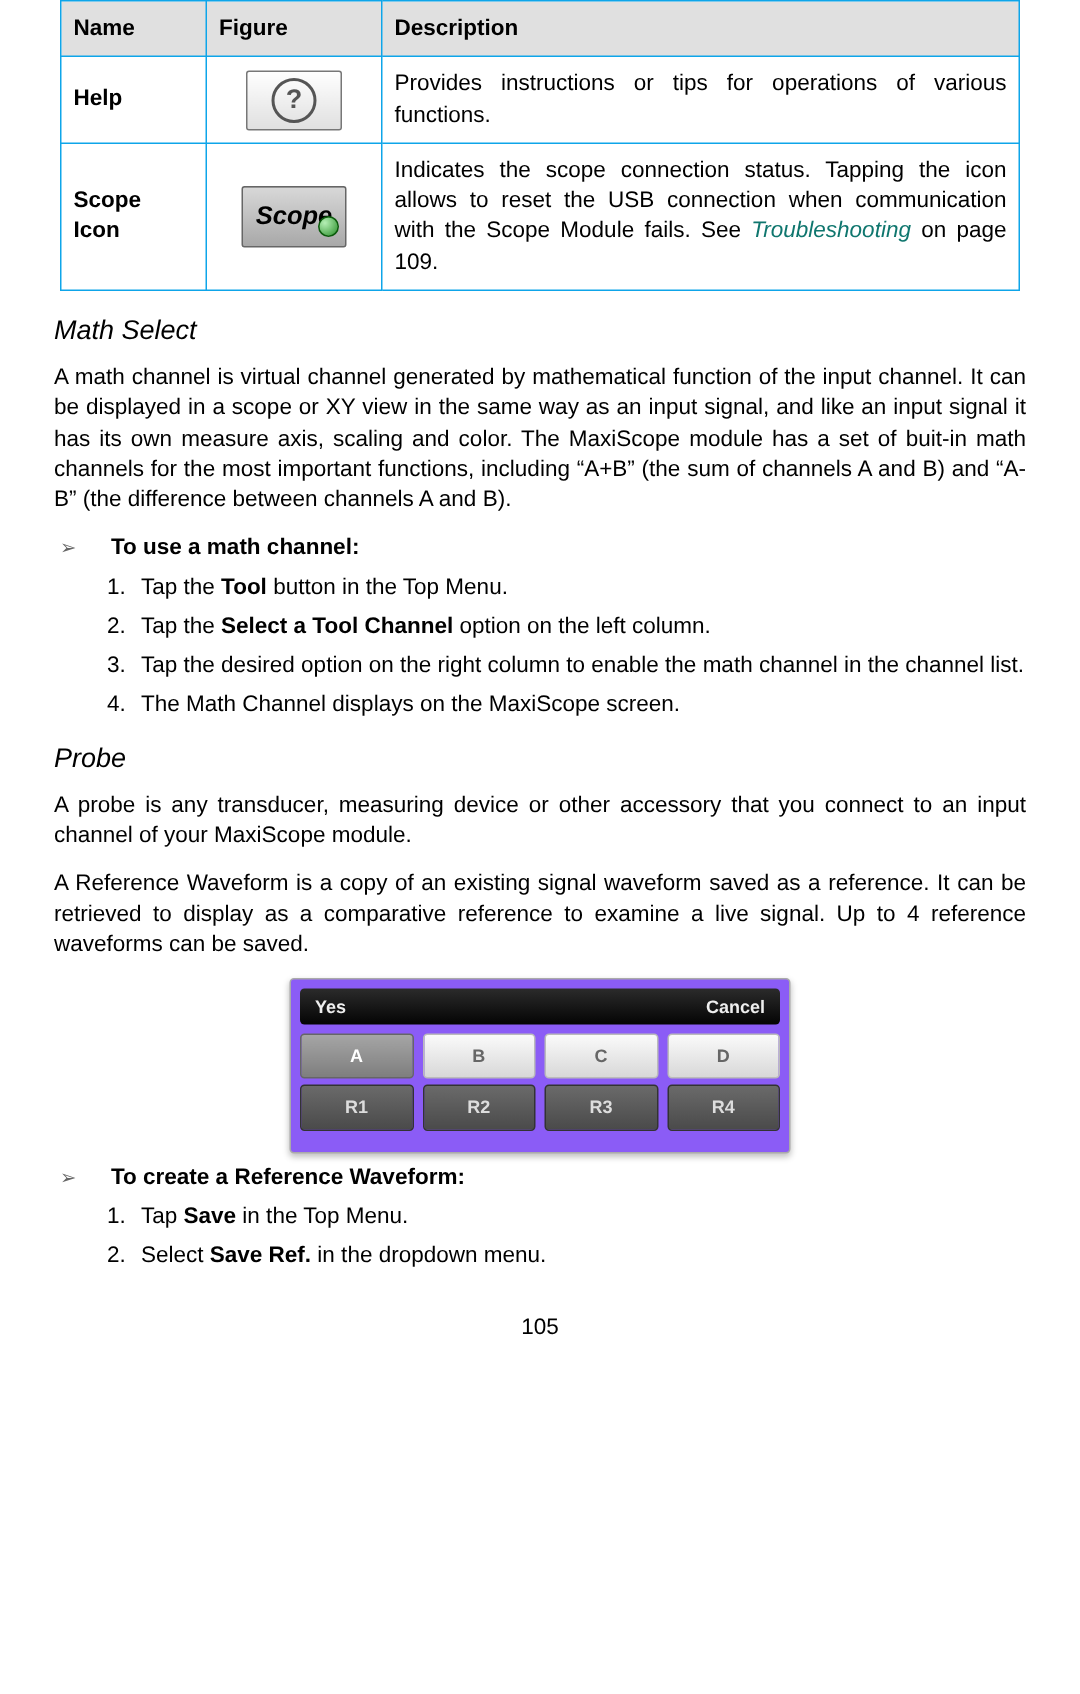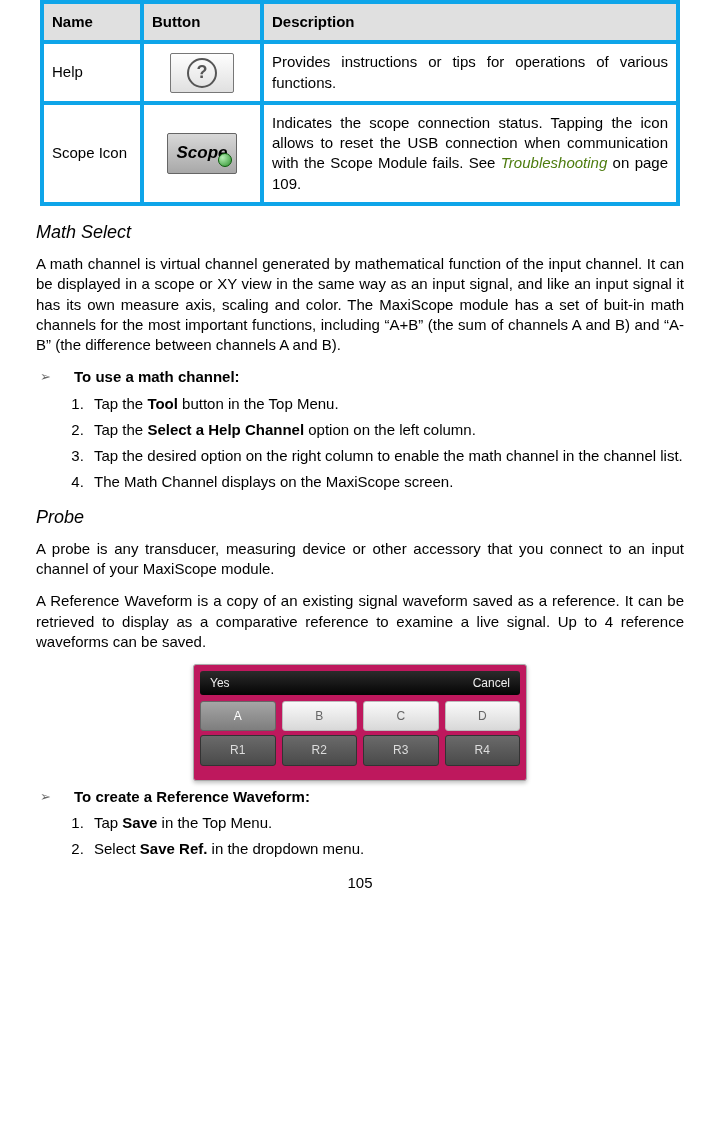--- a/index.html
+++ b/index.html
@@ -16,33 +16,33 @@
     box-sizing: border-box;
     font-size: 15px;
     line-height: 1.35;
   }
   table.btns {
     border-collapse: collapse;
     margin: 0 auto 14px auto;
     width: 640px;
   }
   table.btns th, table.btns td {
-    border: 4px solid #0ea5e9;
+    border: 1px solid #0ea5e9;
     padding: 8px 8px;
     vertical-align: middle;
     font-size: 15px;
   }
   table.btns th {
     background: #e0e0e0;
     text-align: left;
     font-weight: bold;
   }
   table.btns td.name {
     width: 80px;
-    font-weight: normal;
+    font-weight: bold;
   }
   table.btns td.button {
     width: 100px;
     text-align: center;
   }
   .desc {
     text-align: justify;
   }
   .iconBox {
     display: inline-block;
@@ -78,21 +78,21 @@
   .scopeBox .dot {
     position: absolute;
     right: 4px;
     bottom: 6px;
     width: 12px;
     height: 12px;
     border-radius: 50%;
     background: radial-gradient(circle at 30% 30%, #b6f0b6, #2a8f2a);
     border: 1px solid #0b5a0b;
   }
-  .link { color: #4d7c0f; font-style: italic; }
+  .link { color: #0f766e; font-style: italic; }
   h3.italic {
     font-weight: normal;
     font-style: italic;
     font-size: 18px;
     margin: 12px 0 10px 0;
   }
   p.body {
     text-align: justify;
     margin: 0 0 12px 0;
   }
@@ -122,25 +122,26 @@
     padding-left: 6px;
     text-align: justify;
   }
   .figwrap {
     text-align: center;
     margin: 8px 0 4px 0;
   }
   .refwin {
     width: 320px;
     margin: 0 auto;
-    background: #be185d;
+    background: #8b5cf6;
     border: 1px solid #aaa;
     border-radius: 3px;
     padding: 6px 6px 10px 6px;
     box-shadow: 0 2px 4px rgba(0,0,0,.25);
+    font-weight: bold;
   }
   .refwin .topbar {
     display: flex;
     justify-content: space-between;
     background: linear-gradient(#2b2b2b,#040404);
     border-radius: 3px;
     padding: 4px 10px;
     color: #eee;
     font-size: 12px;
     margin-bottom: 6px;
@@ -172,34 +173,34 @@
   }
   .caption {
     text-align: center;
     margin: 6px 0 6px 0;
     font-size: 15px;
   }
   .caption .lead { font-weight: bold; }
   .caption .tail { font-weight: bold; font-style: italic; }
   .pno {
     text-align: center;
-    margin-top: 14px;
+    margin-top: 28px;
     font-size: 15px;
   }
 </style>
 </head>
 <body>
 
 <div class="page">
 
   <table class="btns">
     <tbody>
         <tr>
       <th>Name</th>
-      <th>Button</th>
+      <th>Figure</th>
       <th>Description</th>
     </tr>
     <tr>
       <td class="name">Help</td>
       <td class="button">
         <span class="iconBox">
           <span class="iconCircle">?</span>
         </span>
       </td>
       <td class="desc">Provides instructions or tips for operations of various functions.</td>
@@ -224,21 +225,21 @@
 
   <div class="bulletRow">
     <div class="mark">➢</div>
     <div class="btxt">To use a math channel:</div>
   </div>
   <ol class="steps">
     <li>
       <span>Tap the </span><b>Tool</b><span> button in the Top Menu.</span>
     </li>
     <li>
-      <span>Tap the </span><b>Select a Help Channel</b><span> option on the left column.</span>
+      <span>Tap the </span><b>Select a Tool Channel</b><span> option on the left column.</span>
     </li>
     <li>Tap the desired option on the right column to enable the math channel in the channel list.</li>
     <li>The Math Channel displays on the MaxiScope screen.</li>
   </ol>
 
   <h3 class="italic">Probe</h3>
   <p class="body">A probe is any transducer, measuring device or other accessory that you connect to an input channel of your MaxiScope module.</p>
 
   <p class="body">A Reference Waveform is a copy of an existing signal waveform saved as a reference. It can be retrieved to display as a comparative reference to examine a live signal. Up to 4 reference waveforms can be saved.</p>
 

